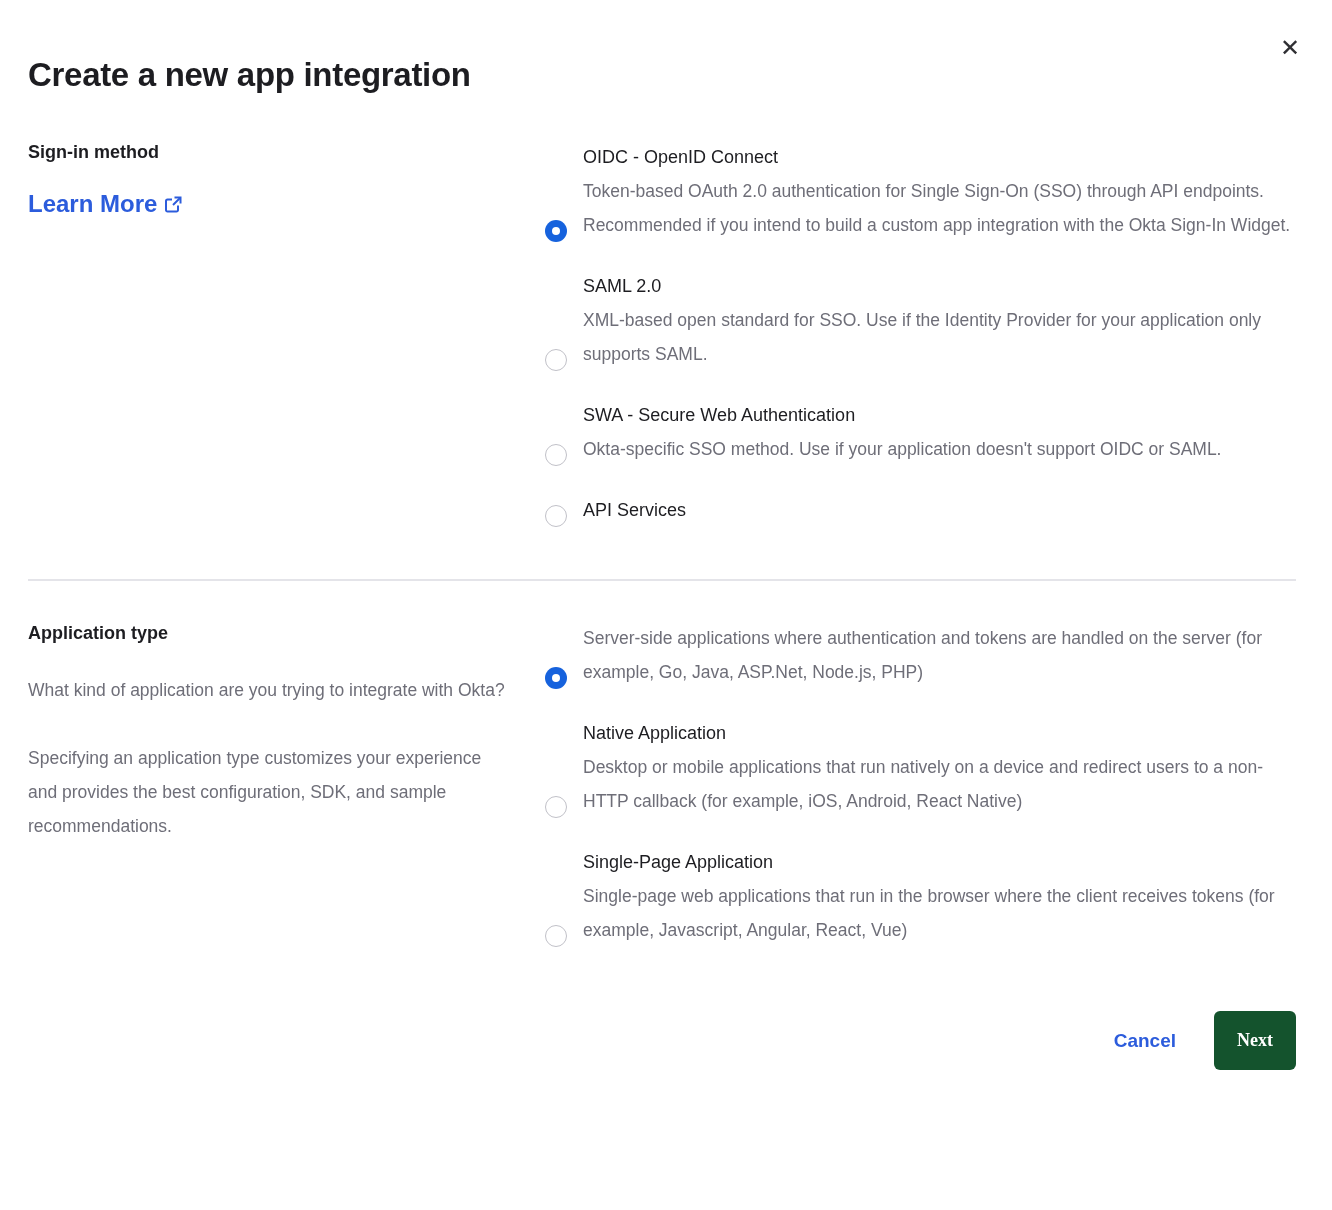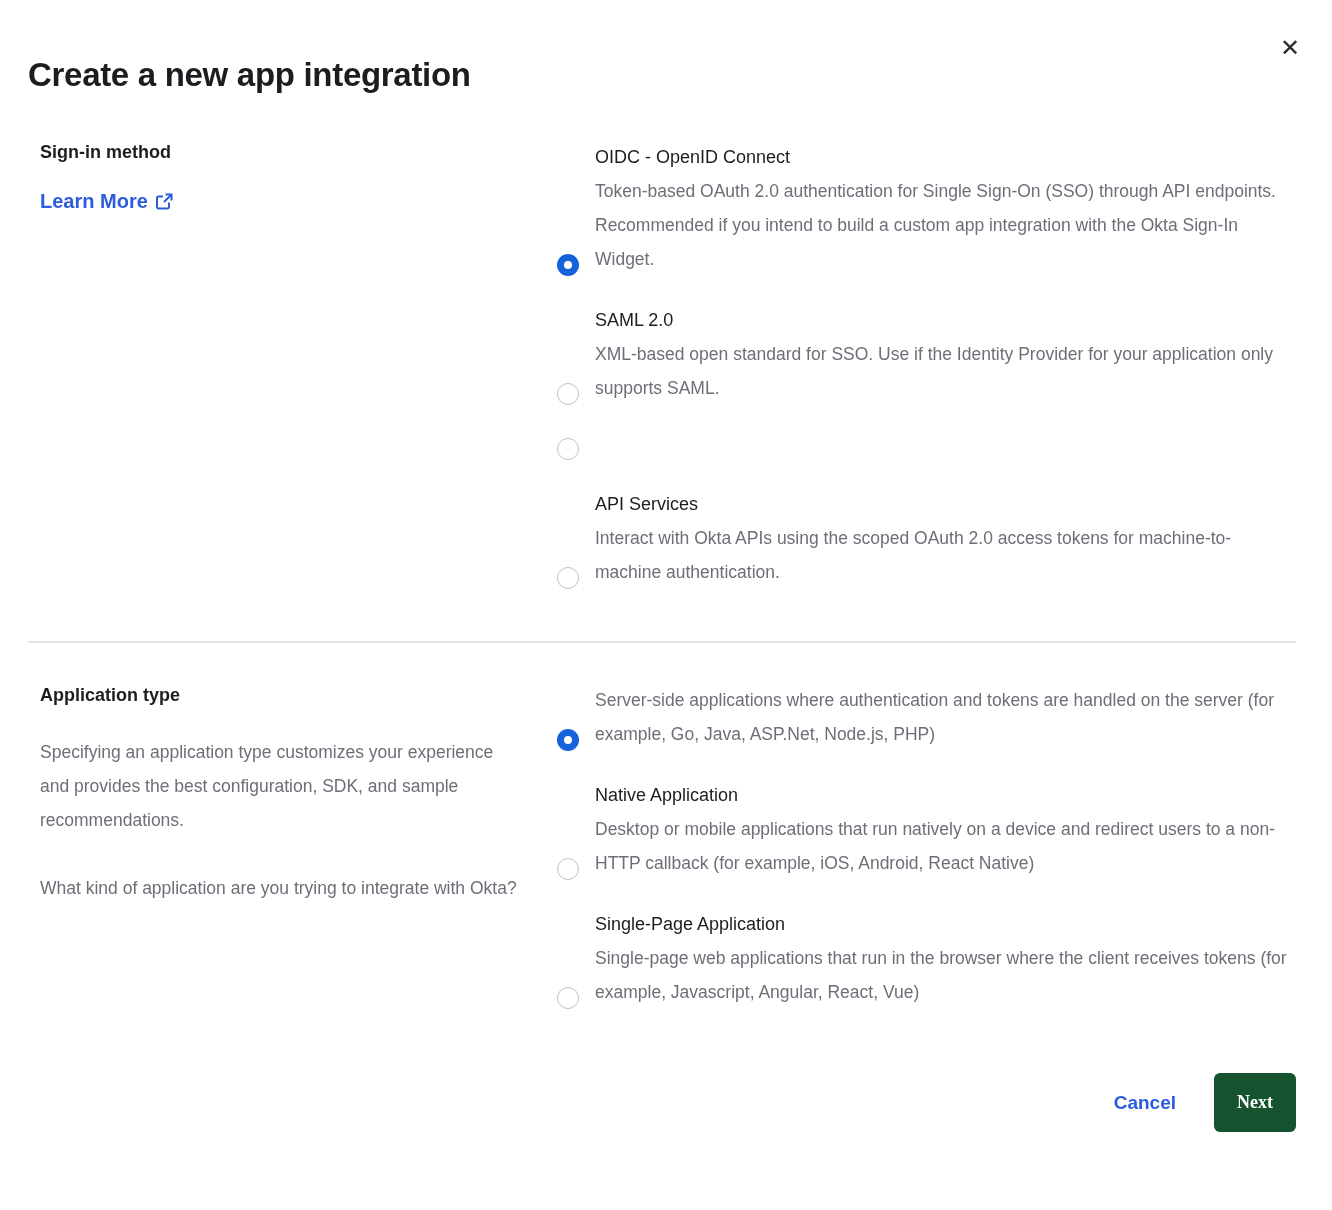--- a/index.html
+++ b/index.html
@@ -32,36 +32,35 @@
     color: #1d1d21;
   }
   .section {
     display: flex;
     margin-top: 46px;
   }
   .section-left {
     width: 517px;
     flex: 0 0 517px;
     padding-right: 40px;
-    margin-left: 12px;
   }
   .section-right { flex: 1; }
   .section-label {
     font-size: 18px;
     font-weight: 700;
     color: #1d1d21;
     line-height: 24px;
   }
   .learn-more {
     display: inline-flex;
     align-items: center;
     gap: 8px;
     margin-top: 26px;
     color: #2c5cdc;
-    font-size: 20px;
+    font-size: 24px;
     font-weight: 700;
     text-decoration: none;
   }
   .ext-icon { display: inline-block; width: 17px; height: 17px; }
   .ext-icon svg { display: block; }
   .section-desc {
     margin-top: 28px;
     font-size: 17.5px;
     line-height: 34px;
     color: #6e6e78;
@@ -182,40 +181,43 @@
       <div class="option">
         <span class="radio"></span>
         <div class="option-text">
           <div class="option-label">SAML 2.0</div>
           <div class="option-desc">XML-based open standard for SSO. Use if the Identity Provider for your application only supports SAML.</div>
         </div>
       </div>
 
       <div class="option">
         <span class="radio"></span>
+        <div class="option-text">
+          <div class="option-label">SWA - Secure Web Authentication</div>
+          <div class="option-desc">Okta-specific SSO method. Use if your application doesn't support OIDC or SAML.</div>
+        </div>
       </div>
 
       <div class="option">
         <span class="radio"></span>
         <div class="option-text">
           <div class="option-label">API Services</div>
-          <div class="option-desc">Interact with Okta APIs using the scoped OAuth 2.0 access tokens for machine-to-machine authentication.</div>
         </div>
       </div>
 
     </div>
   </div>
 
   <hr class="divider">
 
   <div class="section apptype">
     <div class="section-left">
       <div class="section-label">Application type</div>
+      <p class="section-desc">What kind of application are you trying to integrate with Okta?</p>
       <p class="section-desc">Specifying an application type customizes your experience and provides the best configuration, SDK, and sample recommendations.</p>
-      <p class="section-desc">What kind of application are you trying to integrate with Okta?</p>
     </div>
     <div class="section-right">
 
       <div class="option">
         <span class="radio selected"></span>
         <div class="option-text">
           <div class="option-desc">Server-side applications where authentication and tokens are handled on the server (for example, Go, Java, ASP.Net, Node.js, PHP)</div>
         </div>
       </div>
 

